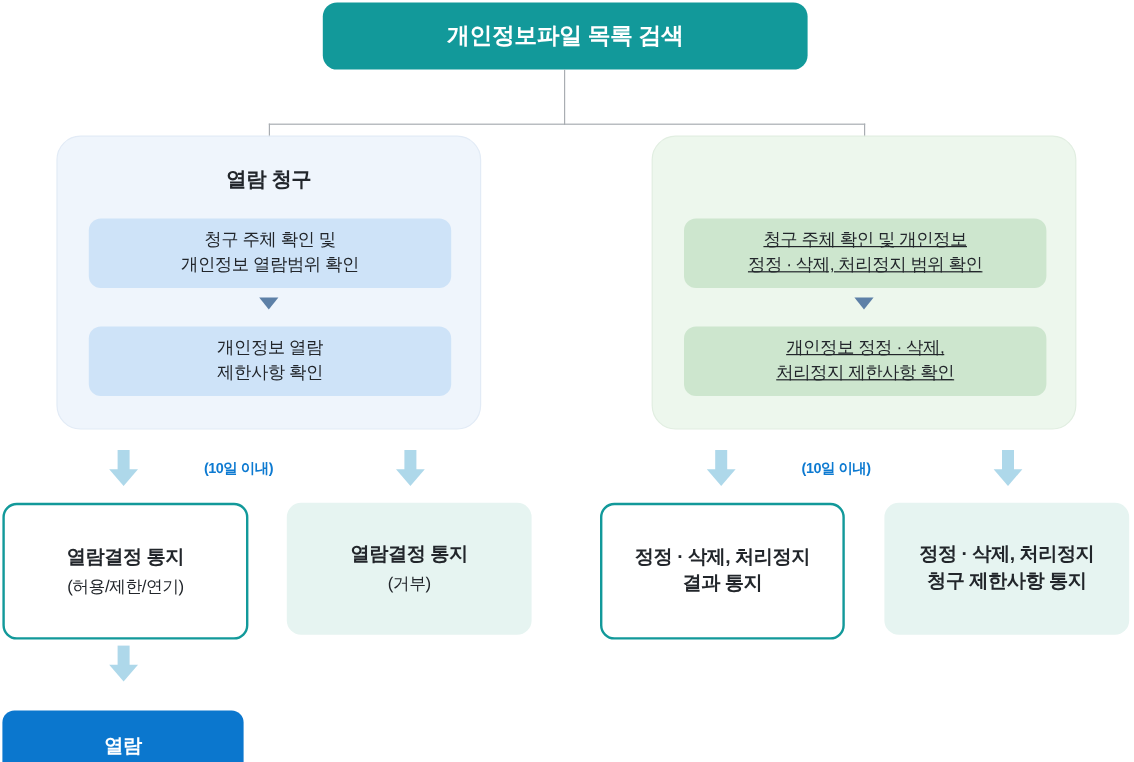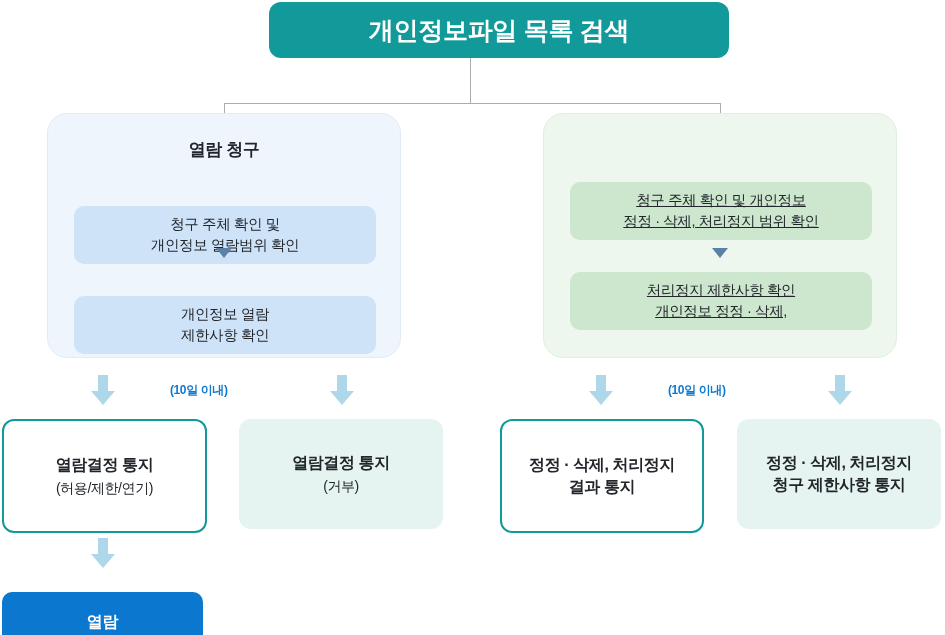--- a/index.html
+++ b/index.html
@@ -20,28 +20,28 @@
     position: absolute;
     left: 0; top: 0;
     width: 945px;
     height: 635px;
   }
   .abs { position: absolute; box-sizing: border-box; }
 
   
   .header-pill {
     left: 269px; top: 2px;
-    width: 460px; height: 56px;
+    width: 404px; height: 56px;
     background: #12999a;
     border-radius: 12px;
     display: flex;
     align-items: center;
     justify-content: center;
     color: #ffffff;
-    font-size: 25px;
+    font-size: 19px;
     font-weight: bold;
     letter-spacing: -0.3px;
   }
 
   
   .conn {
     background: #a9adb2;
     position: absolute;
   }
   .conn-v-main { left: 470px; top: 58px; width: 1px; height: 46px; }
@@ -89,21 +89,21 @@
     align-items: center;
     justify-content: center;
     font-size: 14.5px;
     line-height: 1.42;
     letter-spacing: -0.4px;
     color: #22262b;
     text-align: center;
   }
   .step-box-1 { top: 68px; }
   .step-box-2 { top: 158px; }
-  .panel-left .step-box { background: #cee3f8; margin-top: 24px; }
+  .panel-left .step-box { background: #cee3f8; }
   .panel-right .step-box { background: #cde6ce; text-decoration: underline; }
 
   .tri-down {
     position: absolute;
     left: 50%;
     margin-left: -8px;
     top: 134px;
     width: 0; height: 0;
     border-left: 8px solid transparent;
     border-right: 8px solid transparent;
@@ -232,22 +232,22 @@
   <div class="abs panel panel-right">
 
     <div class="step-box step-box-1">
       <span>청구 주체 확인 및 개인정보</span>
       <span>정정 · 삭제, 처리정지 범위 확인</span>
     </div>
 
     <div class="tri-down"></div>
 
     <div class="step-box step-box-2">
+      <span>개인정보 정정 · 삭제,</span>
       <span>처리정지 제한사항 확인</span>
-      <span>개인정보 정정 · 삭제,</span>
     </div>
   </div>
 
   <div class="arrow" style="left:91px; top:375px;">
     <div class="shaft"></div>
       <div class="head"></div>
   </div>
   <div class="within-label" style="left:170px; top:382px;">(10일 이내)</div>
   <div class="arrow" style="left:330px; top:375px;">
     <div class="shaft"></div>

